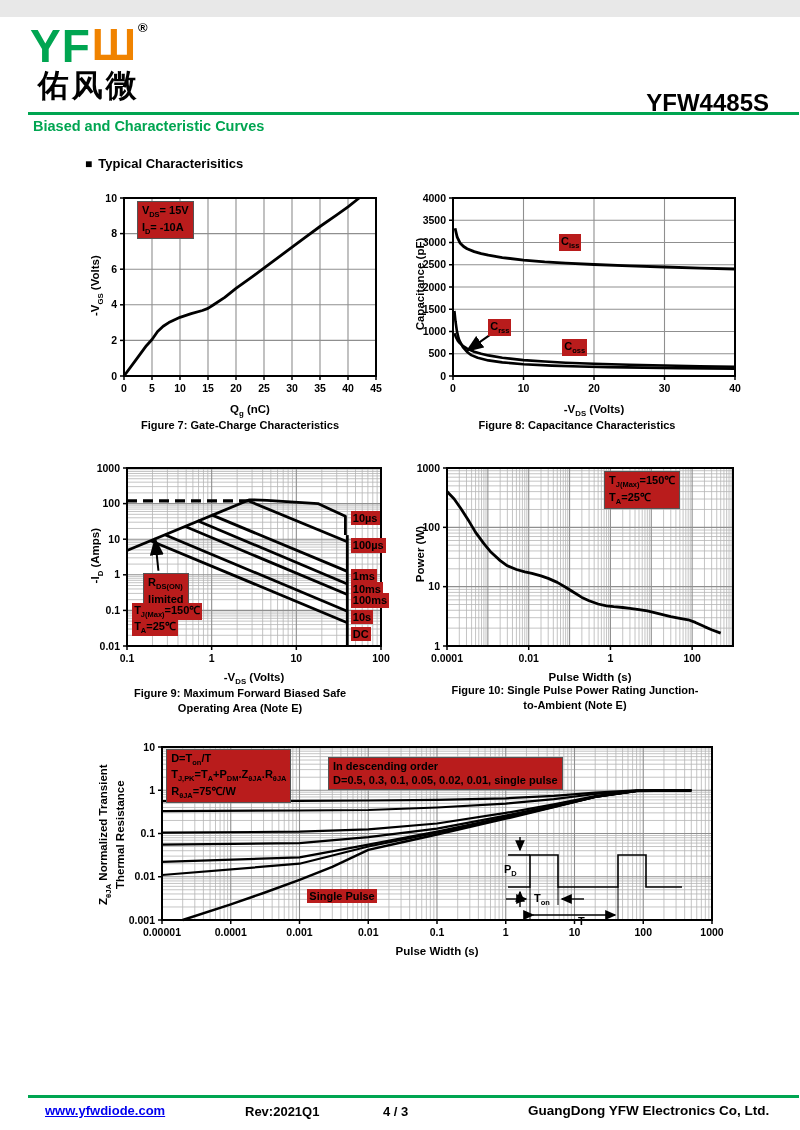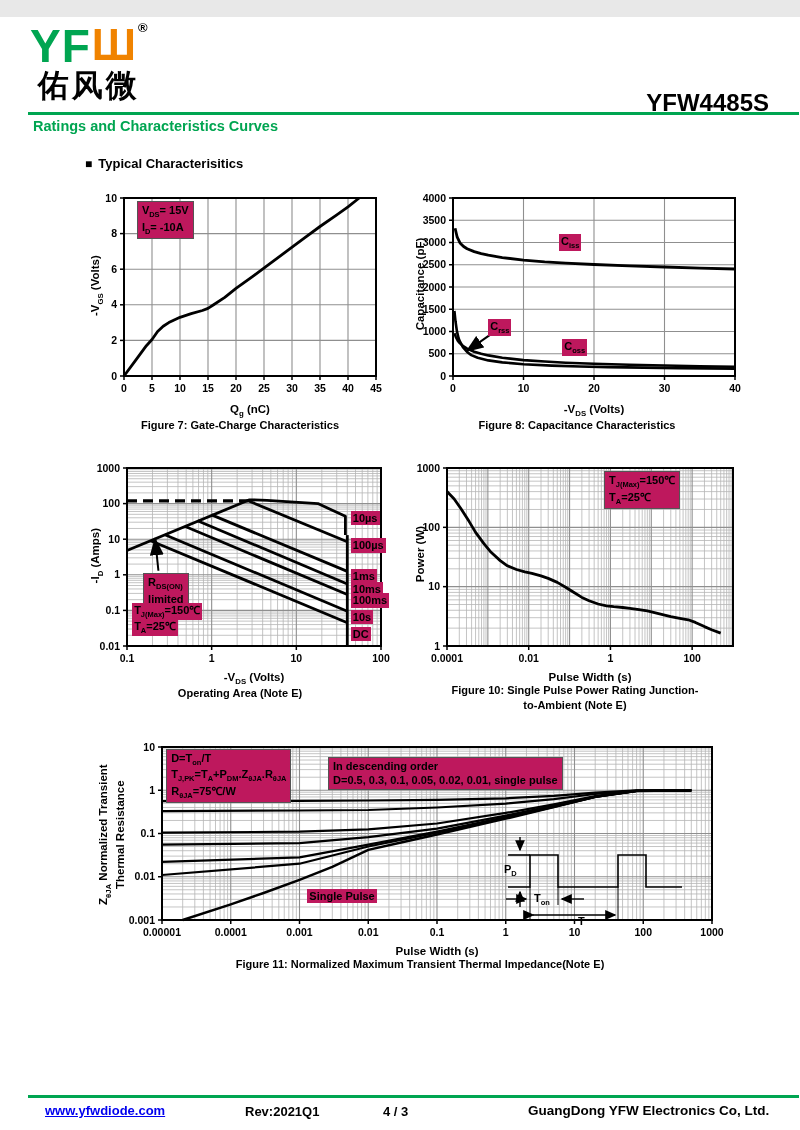--- a/index.html
+++ b/index.html
@@ -20,21 +20,21 @@
   
   .figure{position:absolute;}
   .chart-wrap{position:relative;}
   .chart-wrap svg{position:absolute;left:0;top:0;}
   .tk{font:bold 10.5px "Liberation Sans",sans-serif;fill:#000;}
   .ylabel{position:absolute;text-align:center;transform:rotate(-90deg);
           font:bold 11.5px "Liberation Sans",sans-serif;white-space:nowrap;}
   .ylabel span{display:block;line-height:1.25;}
   .xlabel{position:relative;text-align:center;font:bold 11.5px "Liberation Sans",sans-serif;margin-top:1px;}
   .caption{position:relative;text-align:center;font:bold 11px "Liberation Sans",sans-serif;line-height:1.35;}
-  .ann{position:absolute;background:#be185d;font:bold 11px "Liberation Sans",sans-serif;
+  .ann{position:absolute;background:#b91c1c;font:bold 11px "Liberation Sans",sans-serif;
        line-height:1.3;padding:0 2px;white-space:nowrap;z-index:3;}
   .ann-box{border:1.3px solid #555;padding:1px 4px;}
   sub{font-size:0.68em;}
   
   .inset{position:absolute;z-index:4;}
   .ins-lbl{position:absolute;font:bold 11px "Liberation Sans",sans-serif;}
   
   .footer-rule{position:absolute;left:28px;right:10px;top:1078px;height:3px;background:#00A551;}
   .footer-link{position:absolute;left:45px;top:1086px;font-size:13px;font-weight:bold;
                color:#0000EE;text-decoration:underline;}
@@ -50,21 +50,21 @@
   <div class="logo">
     <div class="logo-row">
       <span class="logo-yf">YF</span>
       <span class="logo-glyph">Ш</span>
       <span class="logo-reg">®</span>
     </div>
     <div class="logo-cn">佑风微</div>
   </div>
   <div class="part-number">YFW4485S</div>
   <div class="green-rule"></div>
-  <div class="section-title">Ratings and Characteristics Curves</div>
+  <div class="section-title">Biased and Characteristic Curves</div>
 
   <div class="typical-title">
     <span class="sq">■</span><span>Typical  Characterisitics</span>
   </div>
 
   <div class="figure" style="left:45px;top:173px;width:350px;">
     <div class="ylabel" style="left:-48px;top:88px;width:200px;">-V<sub>GS</sub> (Volts)</div>
     <div class="chart-wrap" style="margin-left:45px;width:300px;height:212px;">
       <svg width="300" height="212" viewBox="0 0 300 212">
           <line x1="62" y1="8" x2="62" y2="186" stroke="#8f8f8f" stroke-width="1.1"></line>
@@ -297,20 +297,21 @@
         <div class="ann" style="left: 265.812px; top: 109.055px;">1ms</div>
         <div class="ann" style="left: 265.812px; top: 122.191px;">10ms</div>
         <div class="ann" style="left: 265.812px; top: 133.414px;">100ms</div>
         <div class="ann" style="left: 265.812px; top: 149.646px;">10s</div>
         <div class="ann" style="left: 265.812px; top: 167.079px;">DC</div>
         <div class="ann ann-box" style="left: 58.1148px; top: 112.639px;">R<sub>DS(ON)</sub><br>limited</div>
         <div class="ann" style="left: 47.1391px; top: 142.658px;">T<sub>J(Max)</sub>=150℃</div>
         <div class="ann" style="left: 47.1391px; top: 158.822px;">T<sub>A</sub>=25℃</div>
       </div>
     <div class="xlabel" style="margin-left:82px;width:254px;">-V<sub>DS</sub> (Volts)</div>
+    <div class="caption" style="margin-left:40px;width:310px;">Figure 9: Maximum Forward Biased Safe</div>
     <div class="caption" style="margin-left:40px;width:310px;">Operating Area (Note E)</div>
   </div>
 
   <div class="figure" style="left:395px;top:443px;width:360px;">
     <div class="ylabel" style="left:-75px;top:88px;width:200px;">Power (W)</div>
     <div class="chart-wrap" style="margin-left:10px;width:340px;height:210px;">
       <svg width="340" height="210" viewBox="0 0 340 210">
           <line x1="54.29922553712838" y1="8" x2="54.29922553712838" y2="186" stroke="#b5b5b5" stroke-width="0.8"></line>
           <line x1="61.4938112642605" y1="8" x2="61.4938112642605" y2="186" stroke="#b5b5b5" stroke-width="0.8"></line>
           <line x1="66.59845107425676" y1="8" x2="66.59845107425676" y2="186" stroke="#b5b5b5" stroke-width="0.8"></line>
@@ -596,21 +597,20 @@
         </svg>
         <span class="ins-lbl" style="left:4px;top:28px;">P<sub>D</sub></span>
         <span class="ins-lbl" style="left:34px;top:57px;">T<sub>on</sub></span>
         <span class="ins-lbl" style="left:78px;top:80px;">T</span>
       </div>
     <div class="ann ann-box" style="left: 66.173px; top: 9.56618px;">D=T<sub>on</sub>/T<br>T<sub>J,PK</sub>=T<sub>A</sub>+P<sub>DM</sub>.Z<sub>θJA</sub>.R<sub>θJA</sub><br>R<sub>θJA</sub>=75℃/W</div>
         <div class="ann ann-box" style="left: 228.029px; top: 18px;">In descending order<br>D=0.5, 0.3, 0.1, 0.05, 0.02, 0.01, single pulse</div>
         <div class="ann" style="left: 207.334px; top: 150.033px;">Single Pulse</div>
       </div>
     <div class="xlabel" style="margin-left:102px;width:550px;">Pulse Width (s)</div>
-    <div class="caption" style="margin-left:40px;width:640px;">Figure 11: Normalized Maximum Transient Thermal Impedance(Note E)</div>
   </div>
 
   <div class="footer-rule"></div>
   <a class="footer-link" href="#">www.yfwdiode.com</a>
   <div class="footer-rev">Rev:2021Q1</div>
   <div class="footer-page">4 / 3</div>
   <div class="footer-company">GuangDong YFW Electronics Co, Ltd.</div>
 
 </div>
 

